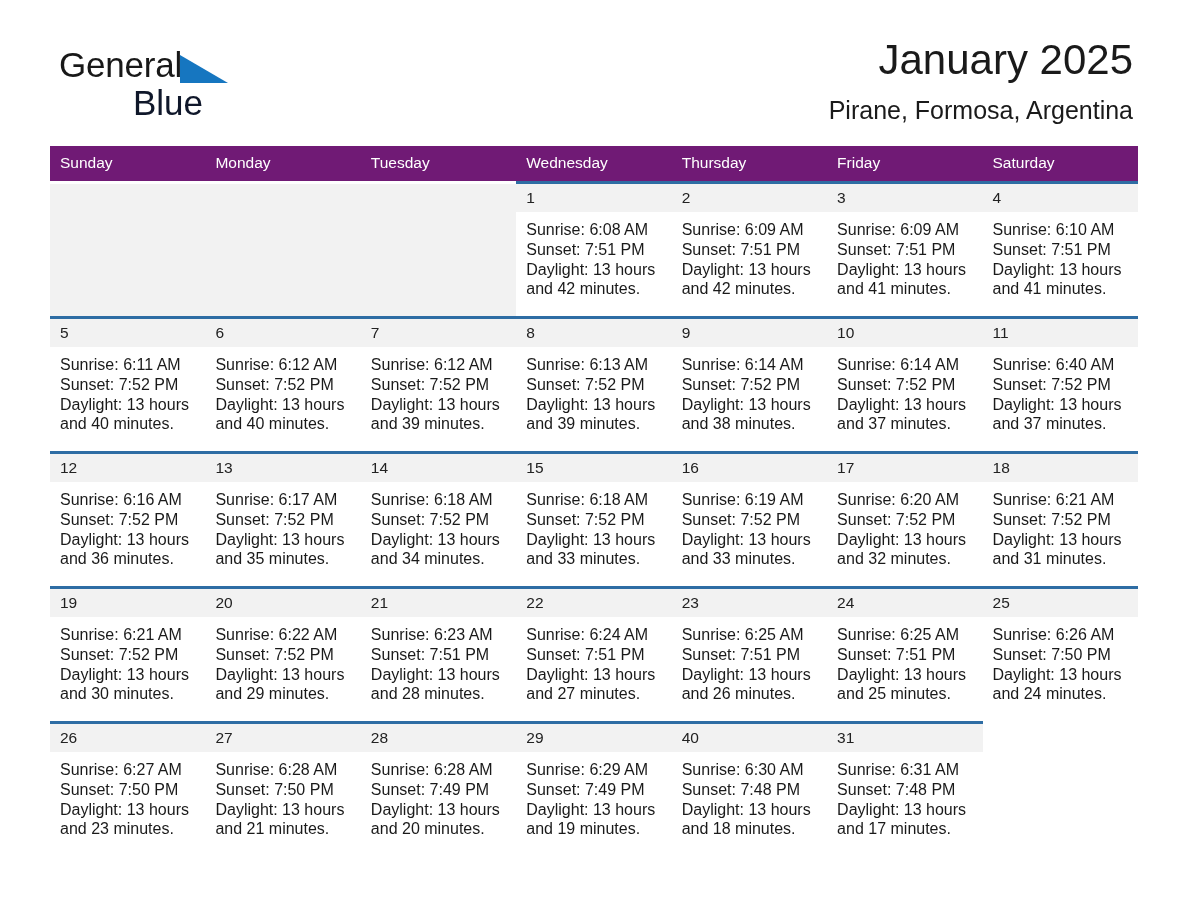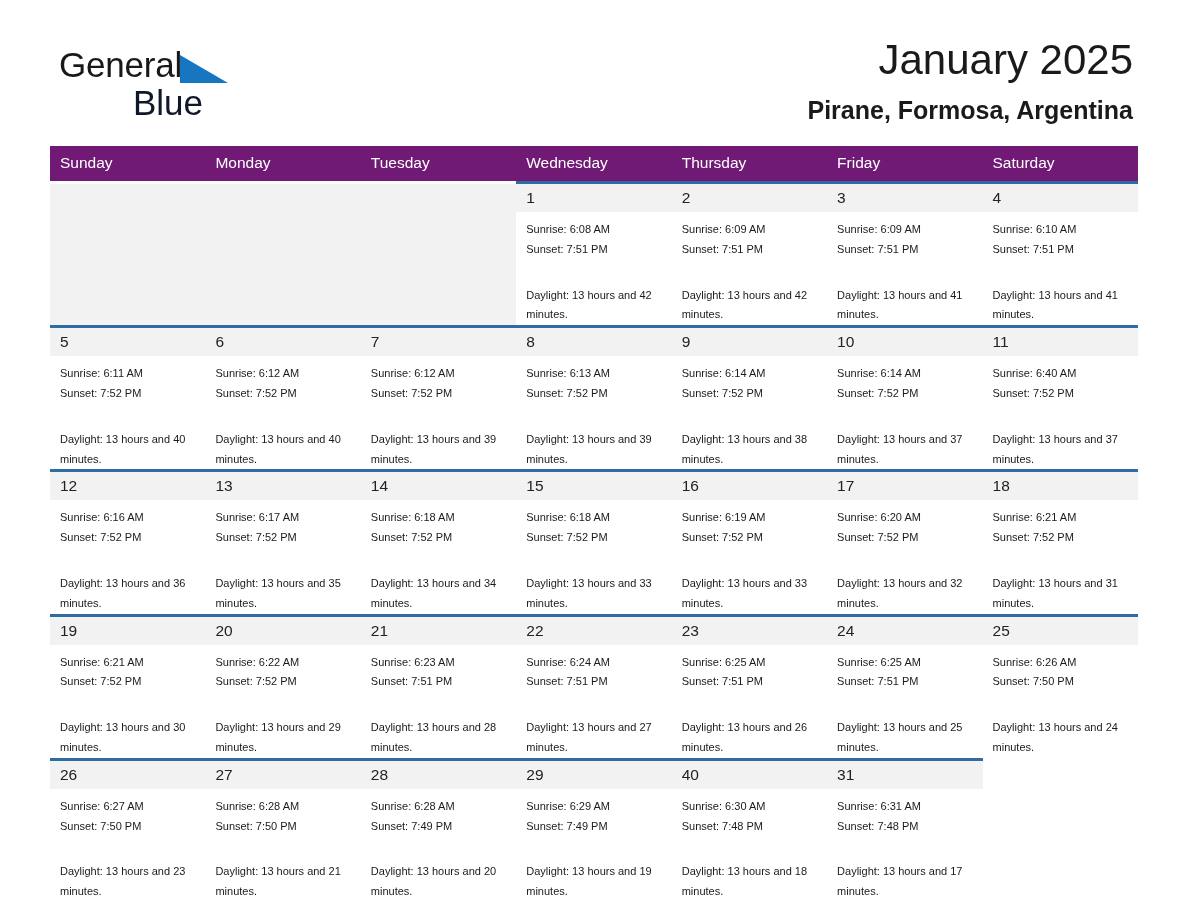--- a/index.html
+++ b/index.html
@@ -66,21 +66,21 @@
   .cal-title {
     font-size: 42px;
     font-weight: 400;
     color: #1a1a1a;
     line-height: 1.05;
     white-space: nowrap;
   }
   .cal-subtitle {
     margin-top: 14px;
     font-size: 25px;
-    font-weight: 700;
+    font-weight: 400;
     color: #1a1a1a;
     white-space: nowrap;
   }
 
   
   .calendar {
     margin-top: 36px;
     width: 1088px;
     border-collapse: collapse;
     table-layout: fixed;
@@ -125,26 +125,26 @@
     height: 15px;
   }
   .daynum.blank {
     background: #f2f2f2;
     color: transparent;
   }
   td.empty .daynum { background: #f2f2f2; }
 
   .info {
     padding: 8px 10px 0 10px;
-    font-size: 11px;
+    font-size: 16px;
     line-height: 19.8px;
     color: #1a1a1a;
   }
   .info div { white-space: nowrap; }
-  .info .daylight { white-space: normal; margin-top: 26px; }
+  .info .daylight { white-space: normal; }
 </style>
 </head>
 <body>
 
 <div class="page">
 
   <div class="topbar">
 
     <div class="logo">
       <span class="logo-general">General</span><span class="logo-tri"><svg width="48" height="28" viewBox="0 0 48 28" aria-hidden="true">

